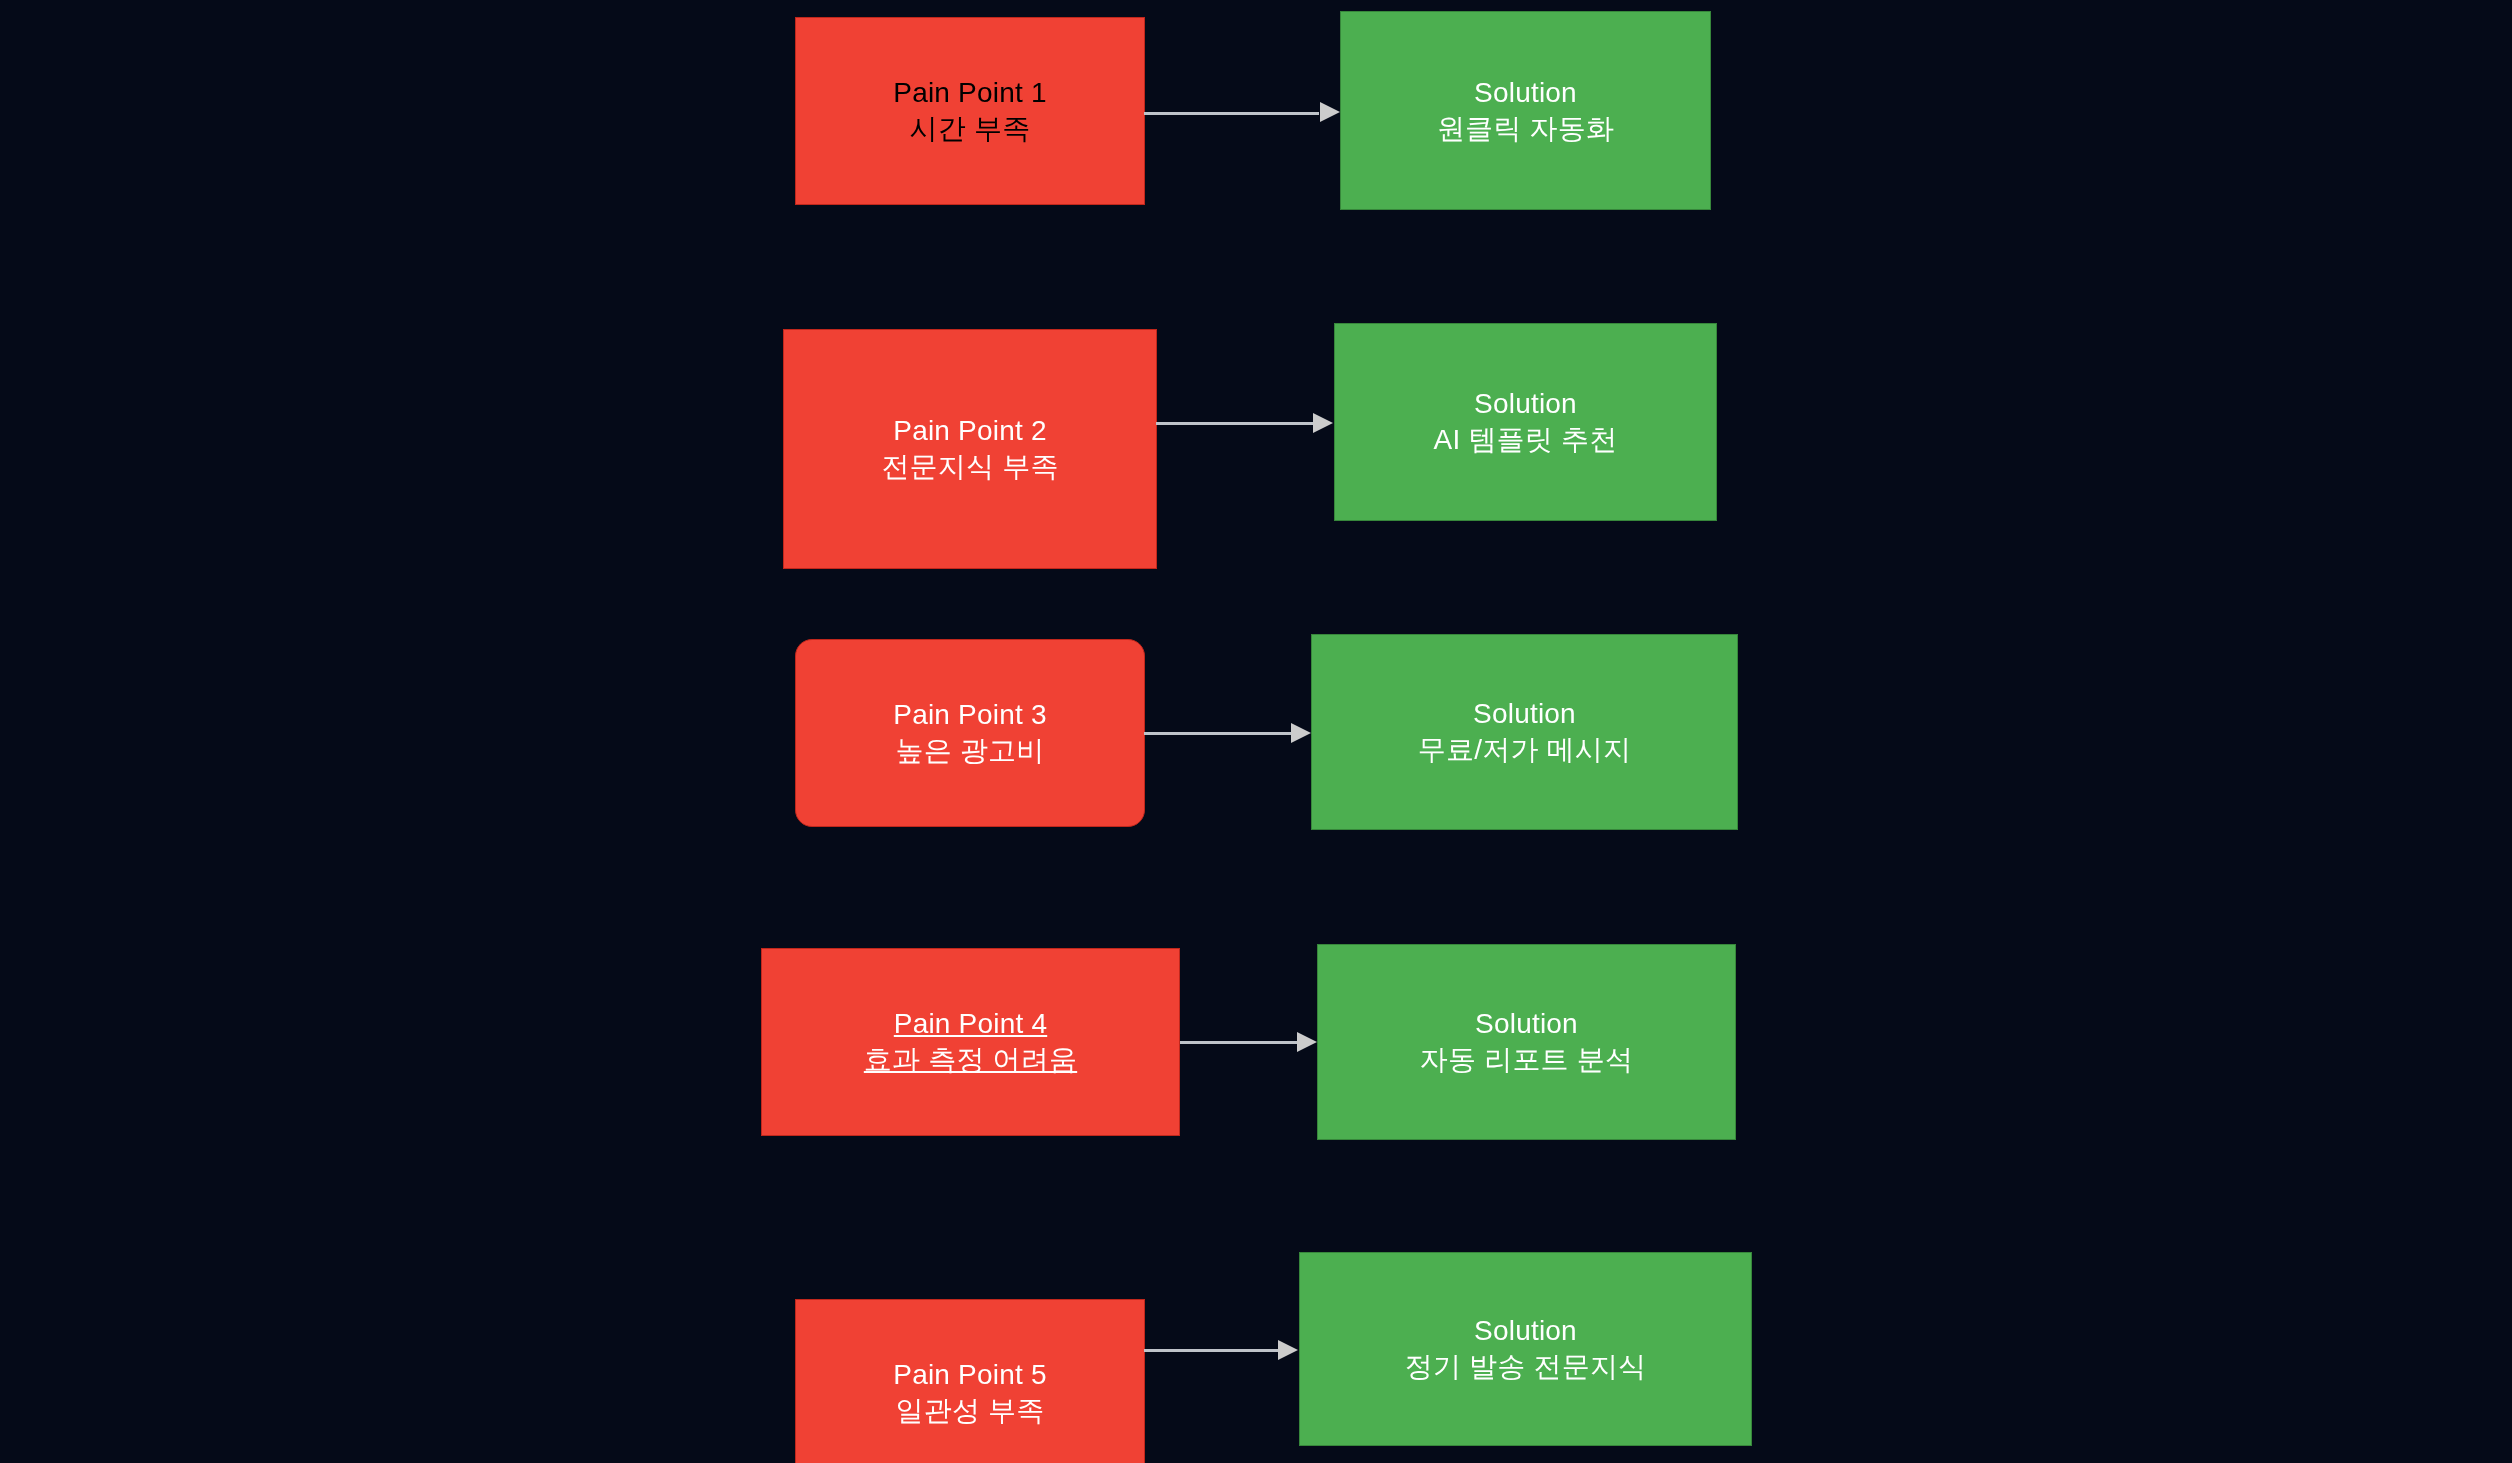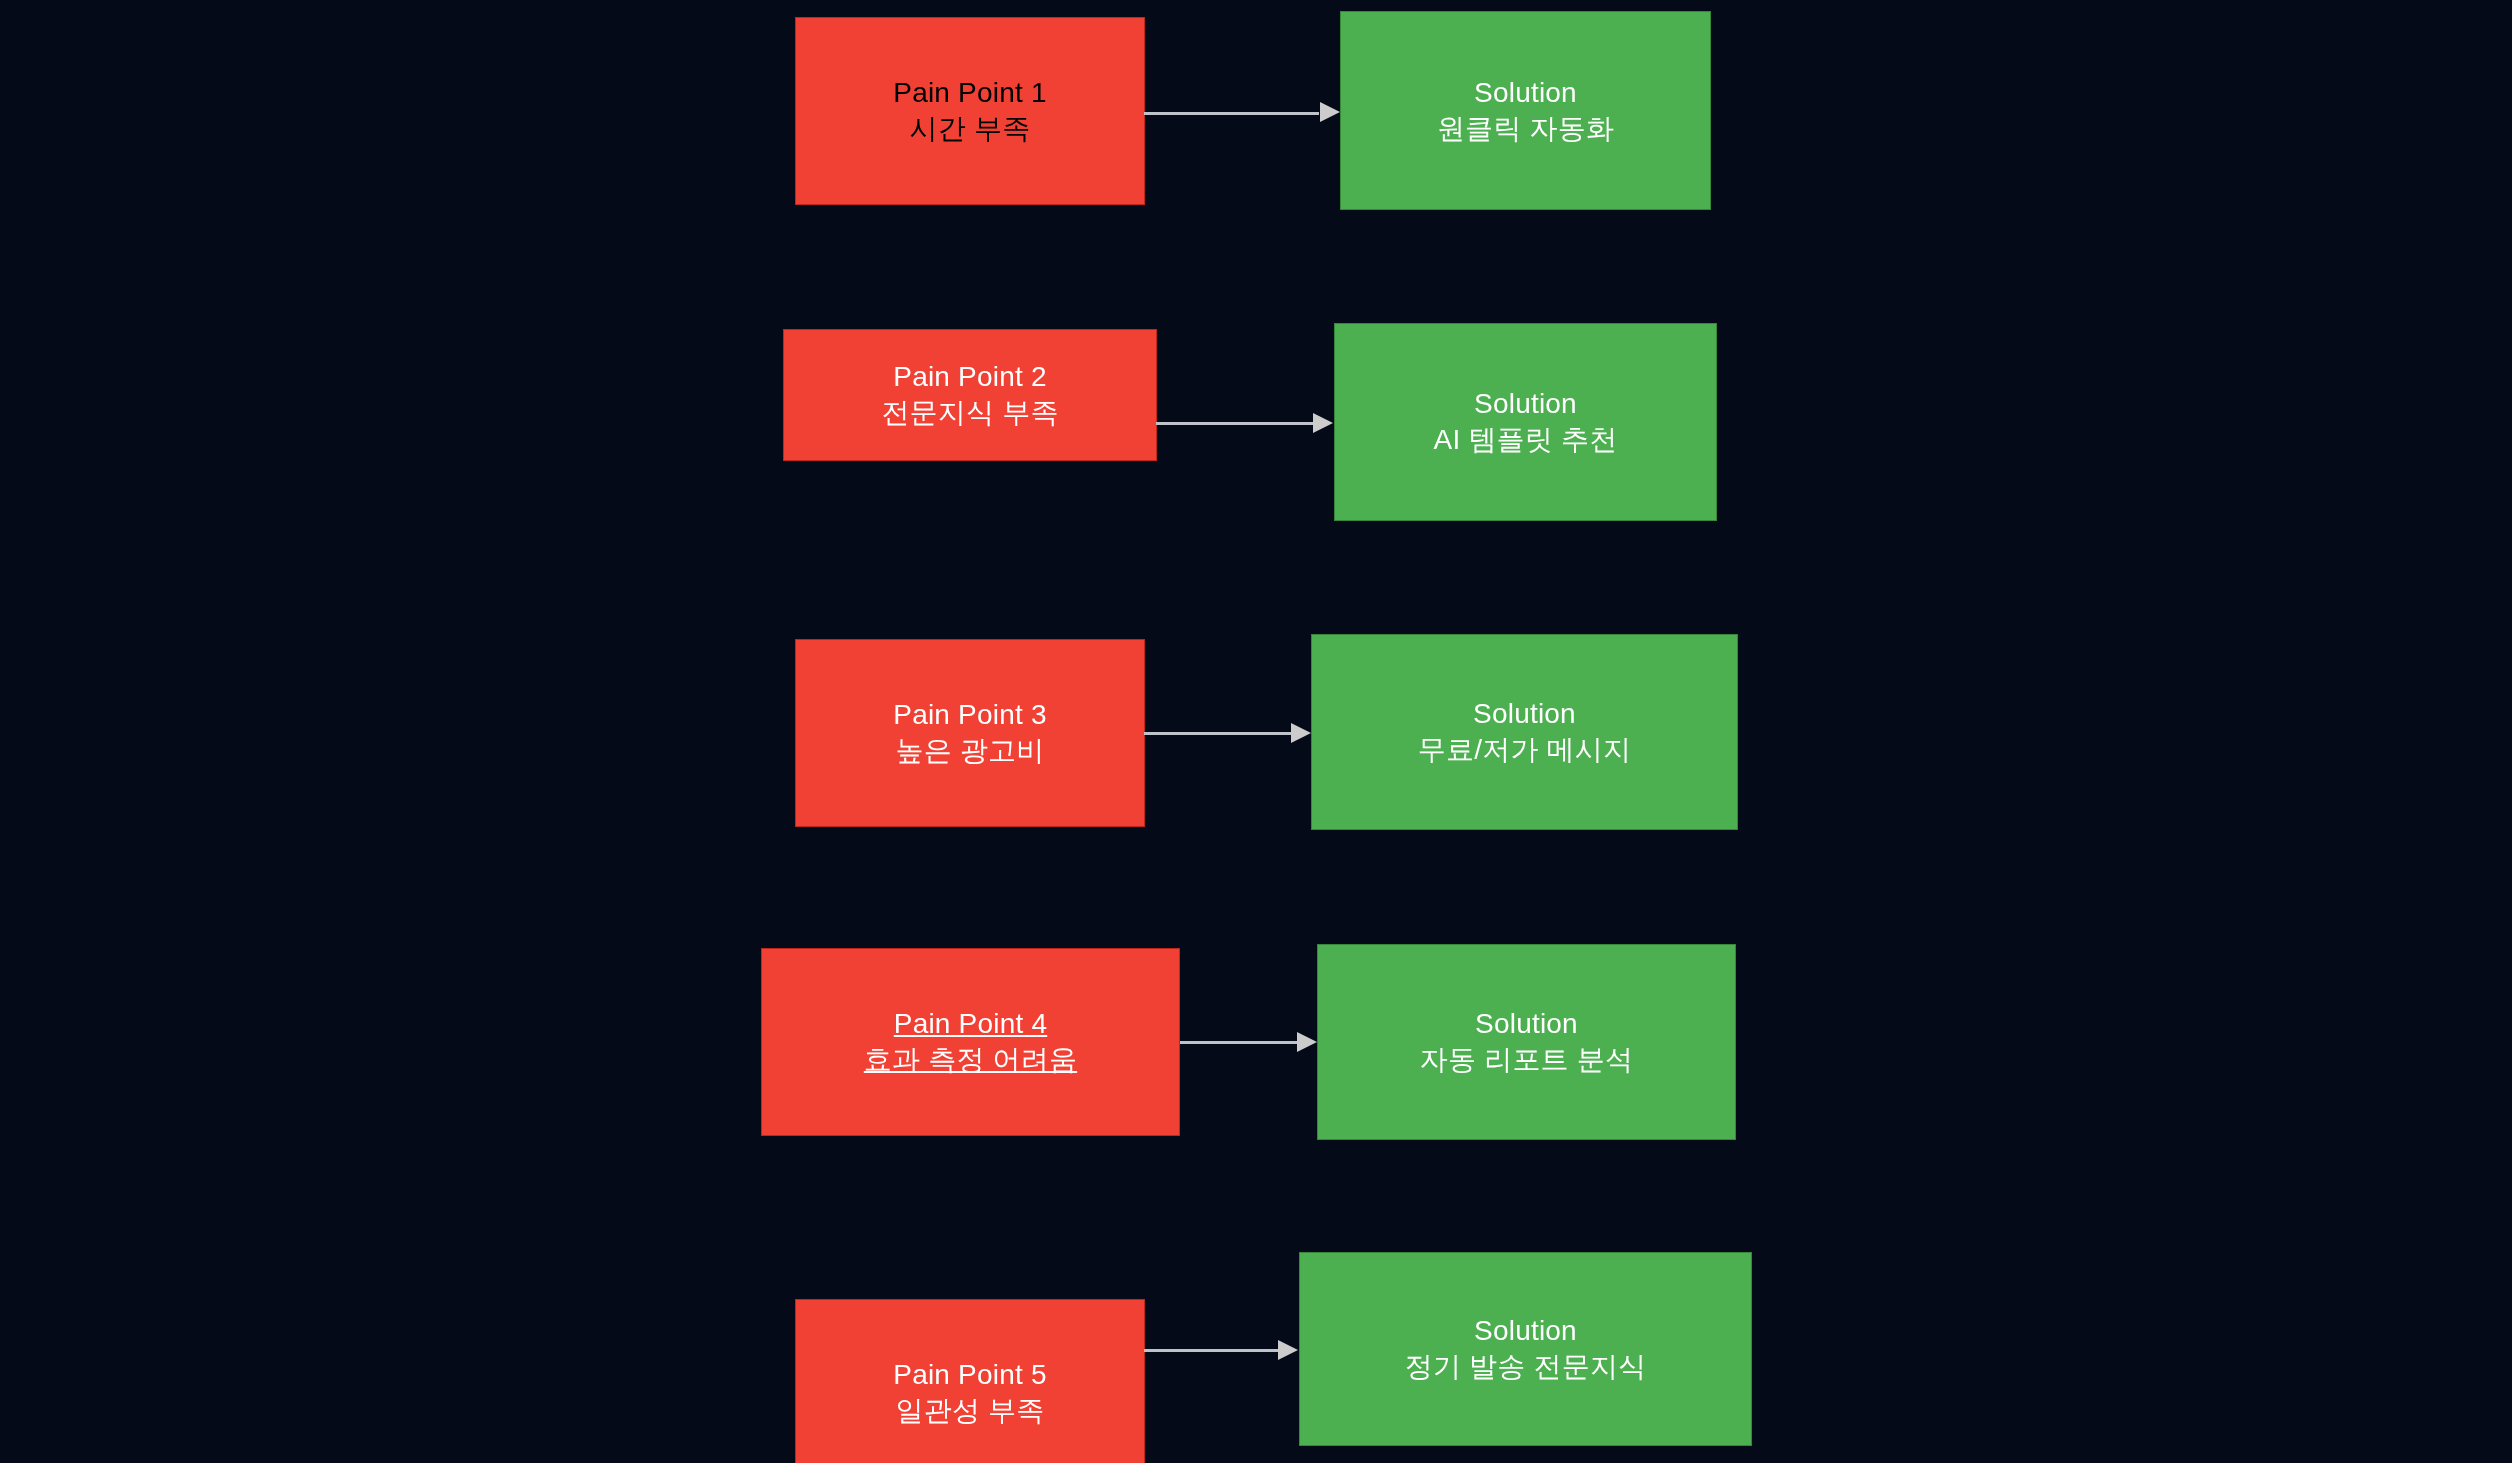--- a/index.html
+++ b/index.html
@@ -66,31 +66,31 @@
     <div class="node node-pain" style="left: 795px; top: 16.6px; width: 350px; height: 188px; background: rgb(240, 65, 52); border-color: rgb(192, 39, 28); color: #000000;">
       <span class="node-line">Pain Point 1</span>
       <span class="node-line">시간 부족</span>
     </div>
     <div class="edge" style="left: 1144px; top: 112px; width: 175px; background: rgb(191, 195, 201);"></div>
     <div class="arrowhead" style="left: 1320px; top: 102px; border-left-color: rgb(204, 204, 204);"></div>
     <div class="node node-solution" style="left: 1340px; top: 11px; width: 371px; height: 199px; background: rgb(76, 175, 80); border-color: rgb(55, 135, 59); color: rgb(255, 255, 255);">
       <span class="node-line">Solution</span>
       <span class="node-line">원클릭 자동화</span>
     </div>
-    <div class="node node-pain" style="left: 783px; top: 329px; width: 374px; height: 132px; background: rgb(240, 65, 52); border-color: rgb(192, 39, 28); color: rgb(255, 255, 255);">
+    <div class="node node-pain" style="left: 783px; top: 329px; width: 374px; height: 240px; background: rgb(240, 65, 52); border-color: rgb(192, 39, 28); color: rgb(255, 255, 255);">
       <span class="node-line">Pain Point 2</span>
       <span class="node-line">전문지식 부족</span>
     </div>
     <div class="edge" style="left: 1156px; top: 422px; width: 157px; background: rgb(191, 195, 201);"></div>
     <div class="arrowhead" style="left: 1313px; top: 413px; border-left-color: rgb(204, 204, 204);"></div>
     <div class="node node-solution" style="left: 1334px; top: 323px; width: 383px; height: 198px; background: rgb(76, 175, 80); border-color: rgb(55, 135, 59); color: rgb(255, 255, 255);">
       <span class="node-line">Solution</span>
       <span class="node-line">AI 템플릿 추천</span>
     </div>
-    <div class="node node-pain" style="left: 795px; top: 639px; width: 350px; height: 188px; background: rgb(240, 65, 52); border-color: rgb(192, 39, 28); color: rgb(255, 255, 255);">
+    <div class="node node-pain" style="left: 795px; top: 639px; width: 350px; height: 188px; background: rgb(240, 65, 52); border-color: rgb(192, 39, 28); color: rgb(255, 255, 255); border-radius: 17px;">
       <span class="node-line">Pain Point 3</span>
       <span class="node-line">높은 광고비</span>
     </div>
     <div class="edge" style="left: 1144px; top: 732px; width: 147px; background: rgb(191, 195, 201);"></div>
     <div class="arrowhead" style="left: 1291px; top: 723px; border-left-color: rgb(204, 204, 204);"></div>
     <div class="node node-solution" style="left: 1311px; top: 634px; width: 427px; height: 196px; background: rgb(76, 175, 80); border-color: rgb(55, 135, 59); color: rgb(255, 255, 255);">
       <span class="node-line">Solution</span>
       <span class="node-line">무료/저가 메시지</span>
     </div>
     <div class="node node-pain" style="left: 761px; top: 948px; width: 419px; height: 188px; background: rgb(240, 65, 52); border-color: rgb(192, 39, 28); color: rgb(255, 255, 255); text-decoration: underline;">

